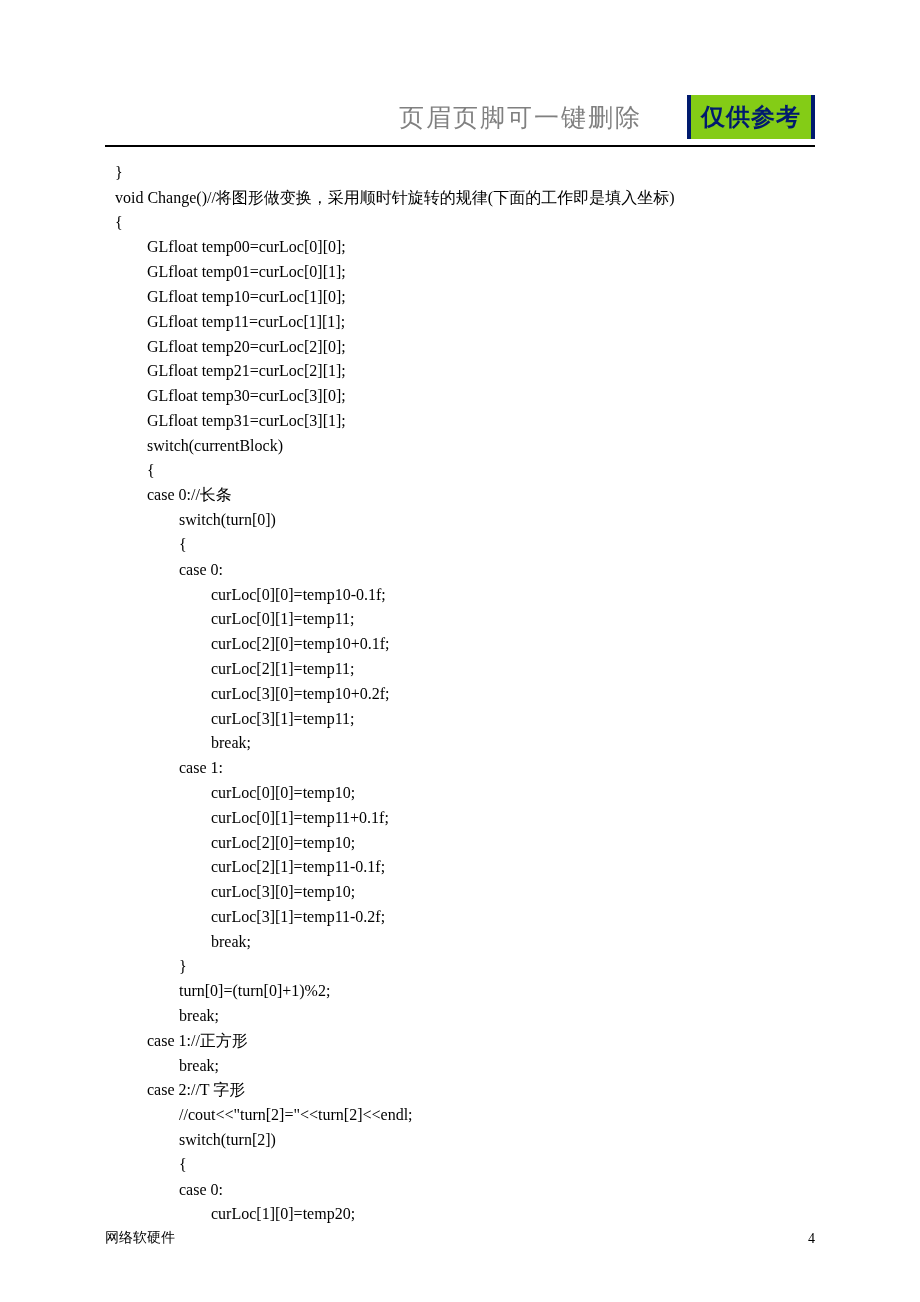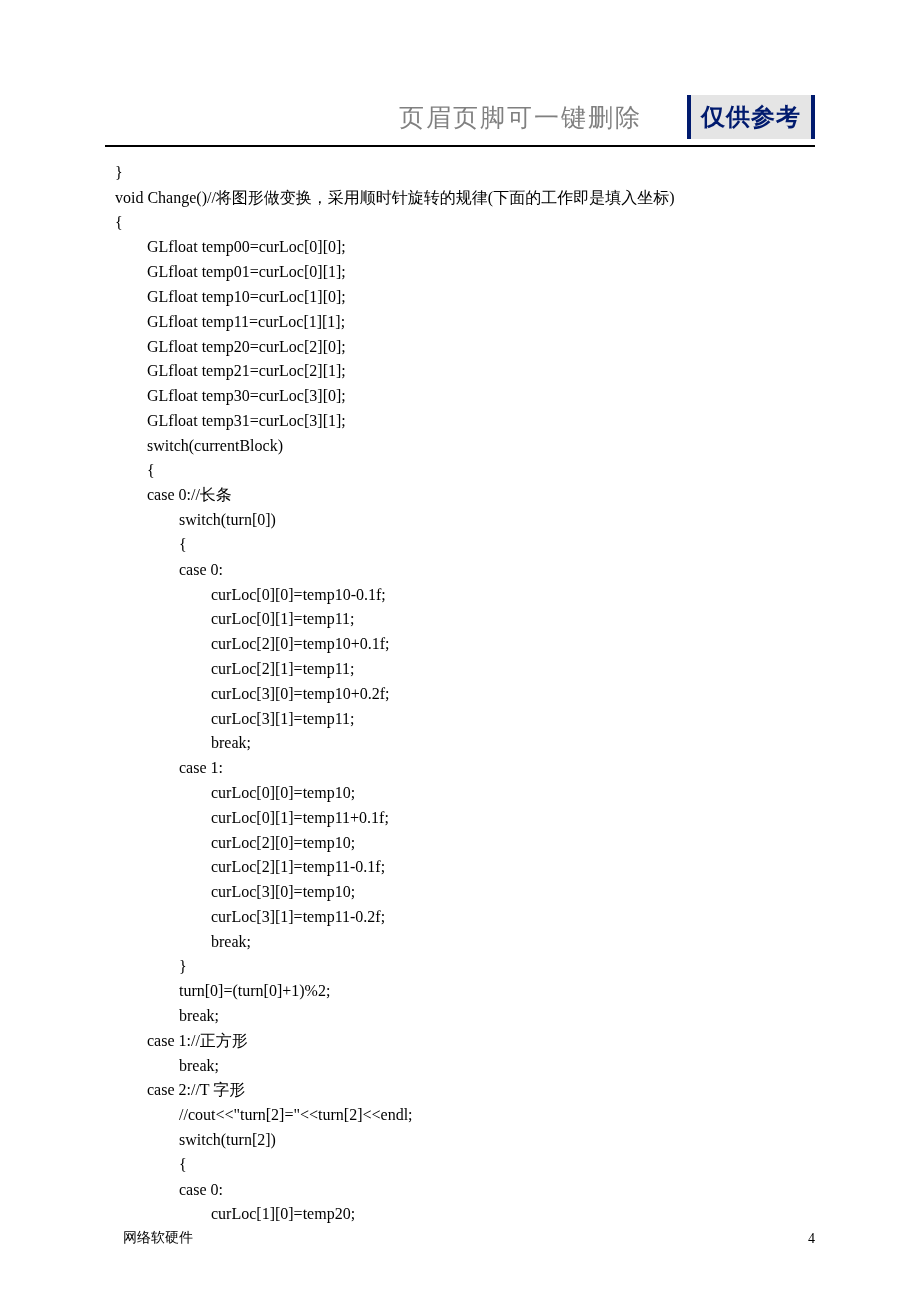--- a/index.html
+++ b/index.html
@@ -20,21 +20,21 @@
     margin-bottom: 6px;
   }
   .header-title {
     font-family: Liberation Sans, sans-serif;
     font-size: 25px;
     color: #808080;
     letter-spacing: 2px;
     margin-right: 45px;
   }
   .badge {
-    background: #e5e5e5;
+    background: #84cc16;
     border-left: 4px solid #001a6e;
     border-right: 4px solid #001a6e;
     color: #001a6e;
     font-family: "KaiTi", "STKaiti", serif;
     font-size: 24px;
     font-weight: bold;
     padding: 6px 10px;
     letter-spacing: 1px;
   }
   .hr {
@@ -45,21 +45,21 @@
   .code {
     font-family: "Times New Roman", "SimSun", serif;
     font-size: 16px;
     line-height: 24.8px;
     color: #000;
     white-space: pre;
     padding-left: 10px;
   }
   .footer-left {
     position: absolute;
-    left: 123px;
+    left: 105px;
     bottom: 55px;
     font-family: "SimSun", serif;
     font-size: 14px;
     color: #000;
   }
   .footer-right {
     position: absolute;
     right: 105px;
     bottom: 55px;
     font-family: "Times New Roman", serif;

